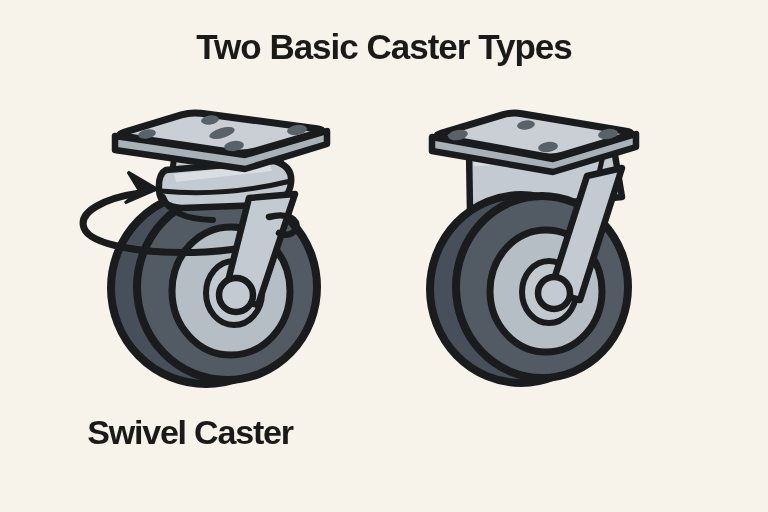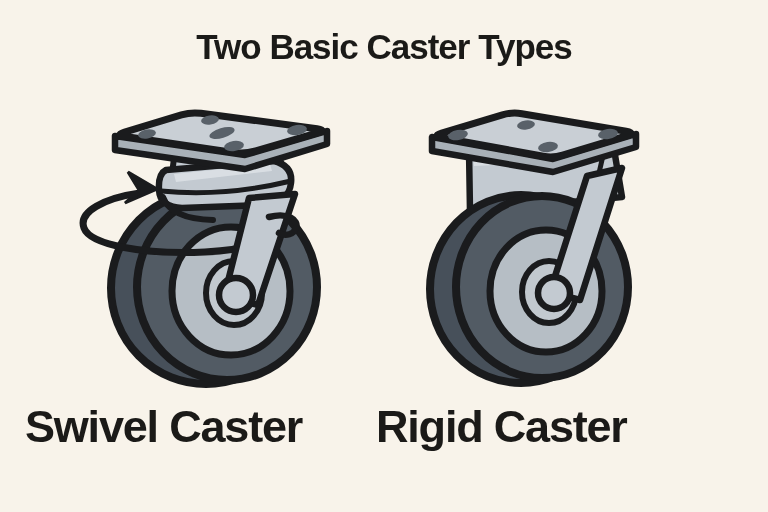--- a/index.html
+++ b/index.html
@@ -18,24 +18,24 @@
     left: 0;
     width: 768px;
     text-align: center;
     font-size: 35px;
     font-weight: 700;
     letter-spacing: -1px;
     line-height: 1.1;
   }
   .caster-label {
     position: absolute;
-    top: 402px;
+    top: 414px;
     width: 330px;
-    text-align: left;
-    font-size: 45px;
+    text-align: center;
+    font-size: 34px;
     font-weight: 700;
     letter-spacing: -1.2px;
     line-height: 1.1;
   }
   .label-swivel { left: 25px; }
   .label-rigid  { left: 376px; }
 
   svg.diagram { position: absolute; left: 0; top: 0; }
 
   
@@ -118,14 +118,13 @@
         <ellipse class="hole" cx="458" cy="135" rx="10" ry="5" transform="rotate(-10 458 135)"></ellipse>
         <ellipse class="hole" cx="526" cy="125" rx="9" ry="4.5" transform="rotate(-8 526 125)"></ellipse>
         <ellipse class="hole" cx="608" cy="134" rx="10" ry="5" transform="rotate(-8 608 134)"></ellipse>
         <ellipse class="hole" cx="548" cy="147" rx="10" ry="5" transform="rotate(-8 548 147)"></ellipse>
       </g>
     </g>
   </svg>
 
   <div class="title">Two Basic Caster Types</div>
   <div class="caster-label label-swivel">Swivel Caster</div>
-  <div class="caster-label label-rigid">Rigid Caster</div>
 </div>
 
 </body></html>

